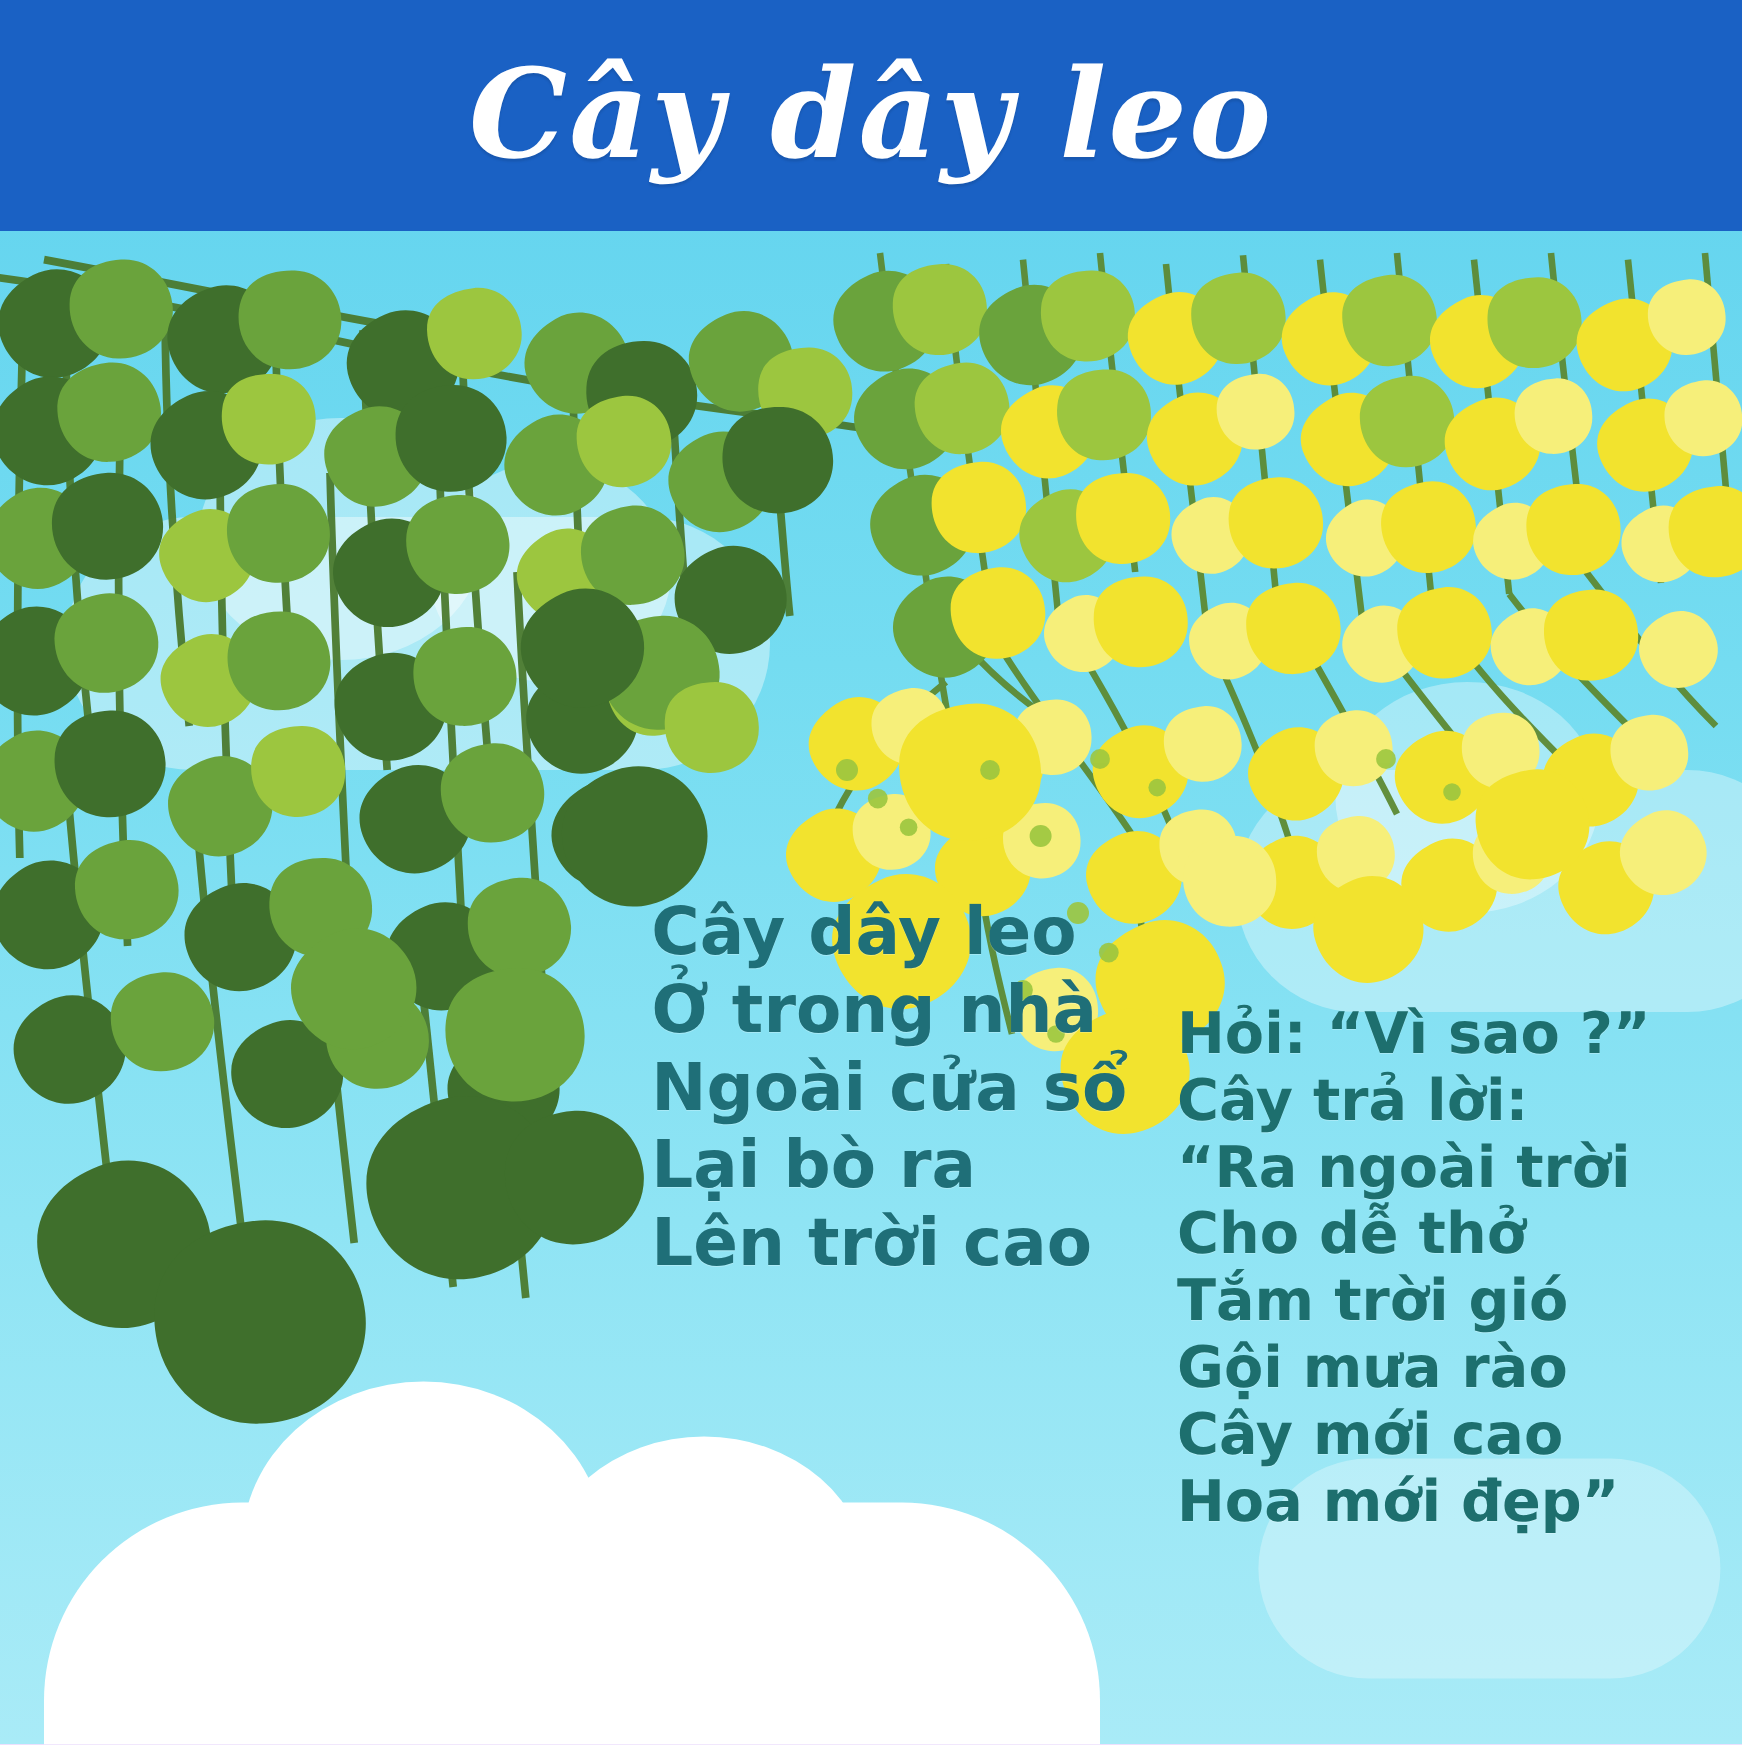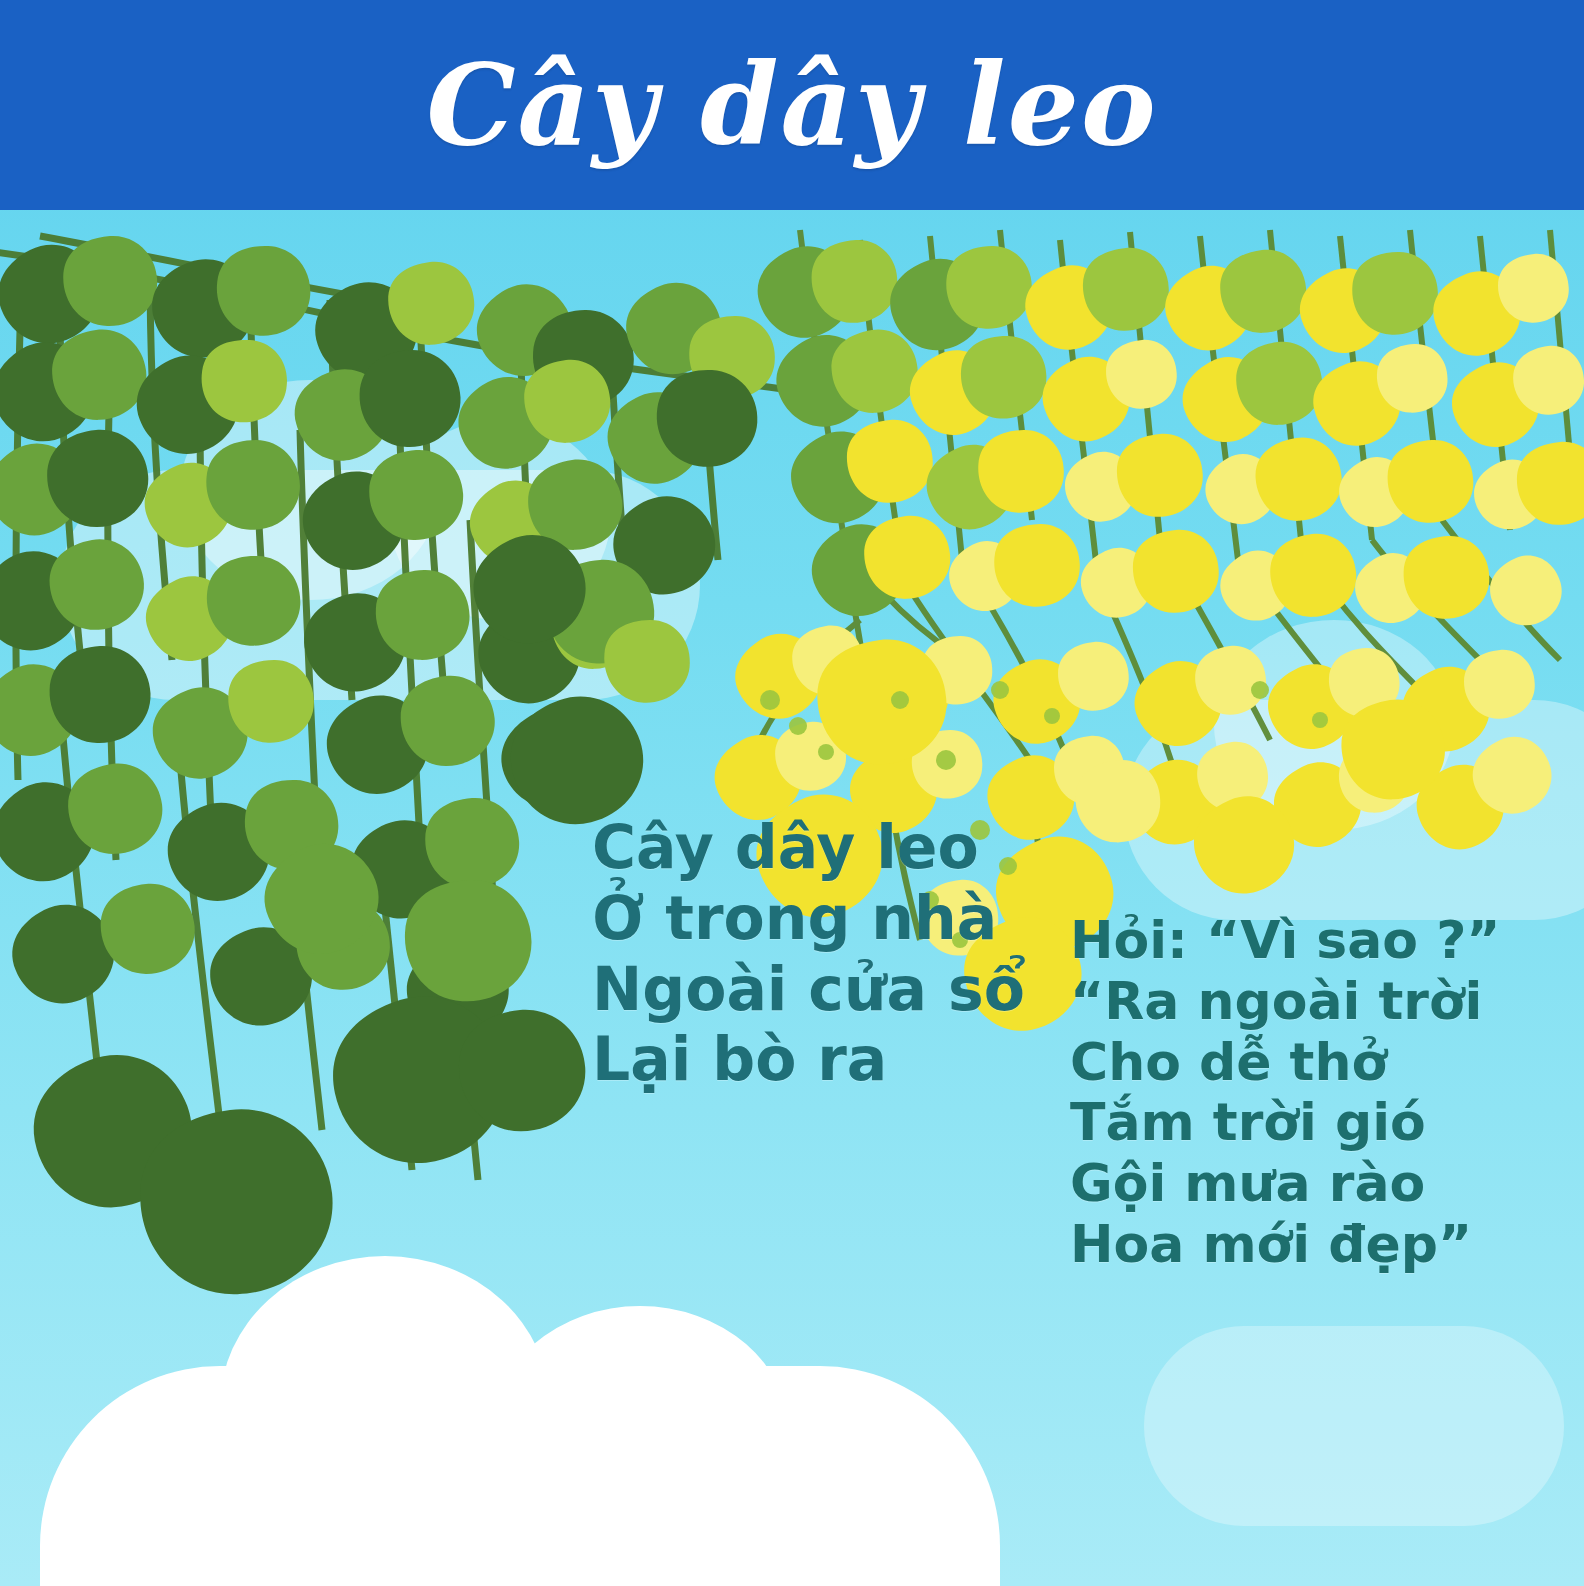--- a/index.html
+++ b/index.html
@@ -483,24 +483,27 @@
 
   <div class="title-bar">
     <div class="title-text">Cây dây leo</div>
   </div>
 
   <div class="poem-left">
     <div class="poem-line">Cây dây leo</div>
     <div class="poem-line">Ở trong nhà</div>
     <div class="poem-line">Ngoài cửa sổ</div>
     <div class="poem-line">Lại bò ra</div>
+    <div class="poem-line">Lên trời cao</div>
   </div>
 
   <div class="poem-right">
     <div class="poem-line">Hỏi: “Vì sao ?”</div>
+    <div class="poem-line">Cây trả lời:</div>
     <div class="poem-line">“Ra ngoài trời</div>
     <div class="poem-line">Cho dễ thở</div>
     <div class="poem-line">Tắm trời gió</div>
     <div class="poem-line">Gội mưa rào</div>
+    <div class="poem-line">Cây mới cao</div>
     <div class="poem-line">Hoa mới đẹp”</div>
   </div>
 
 </div>
 
 </body></html>

